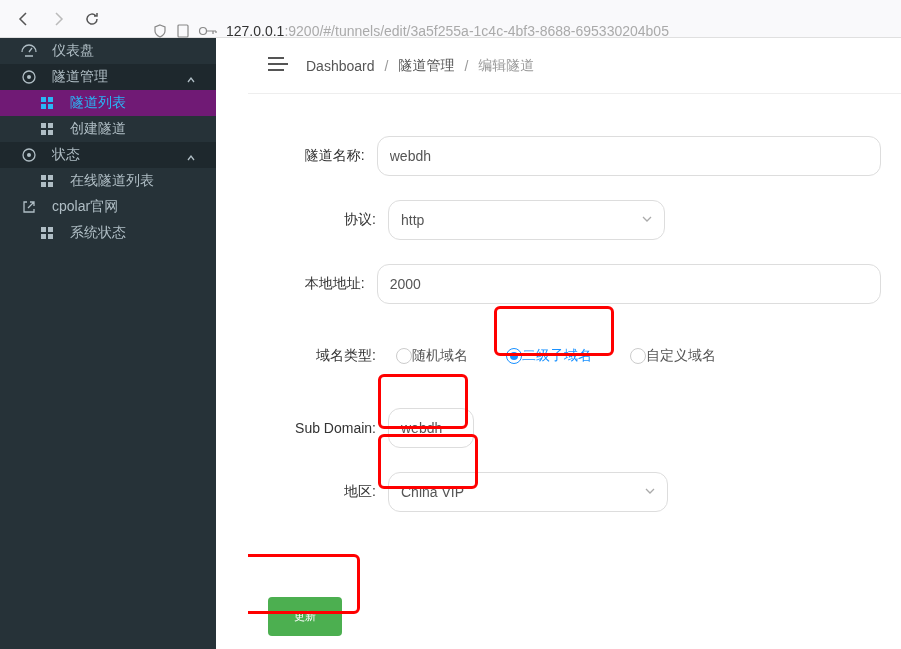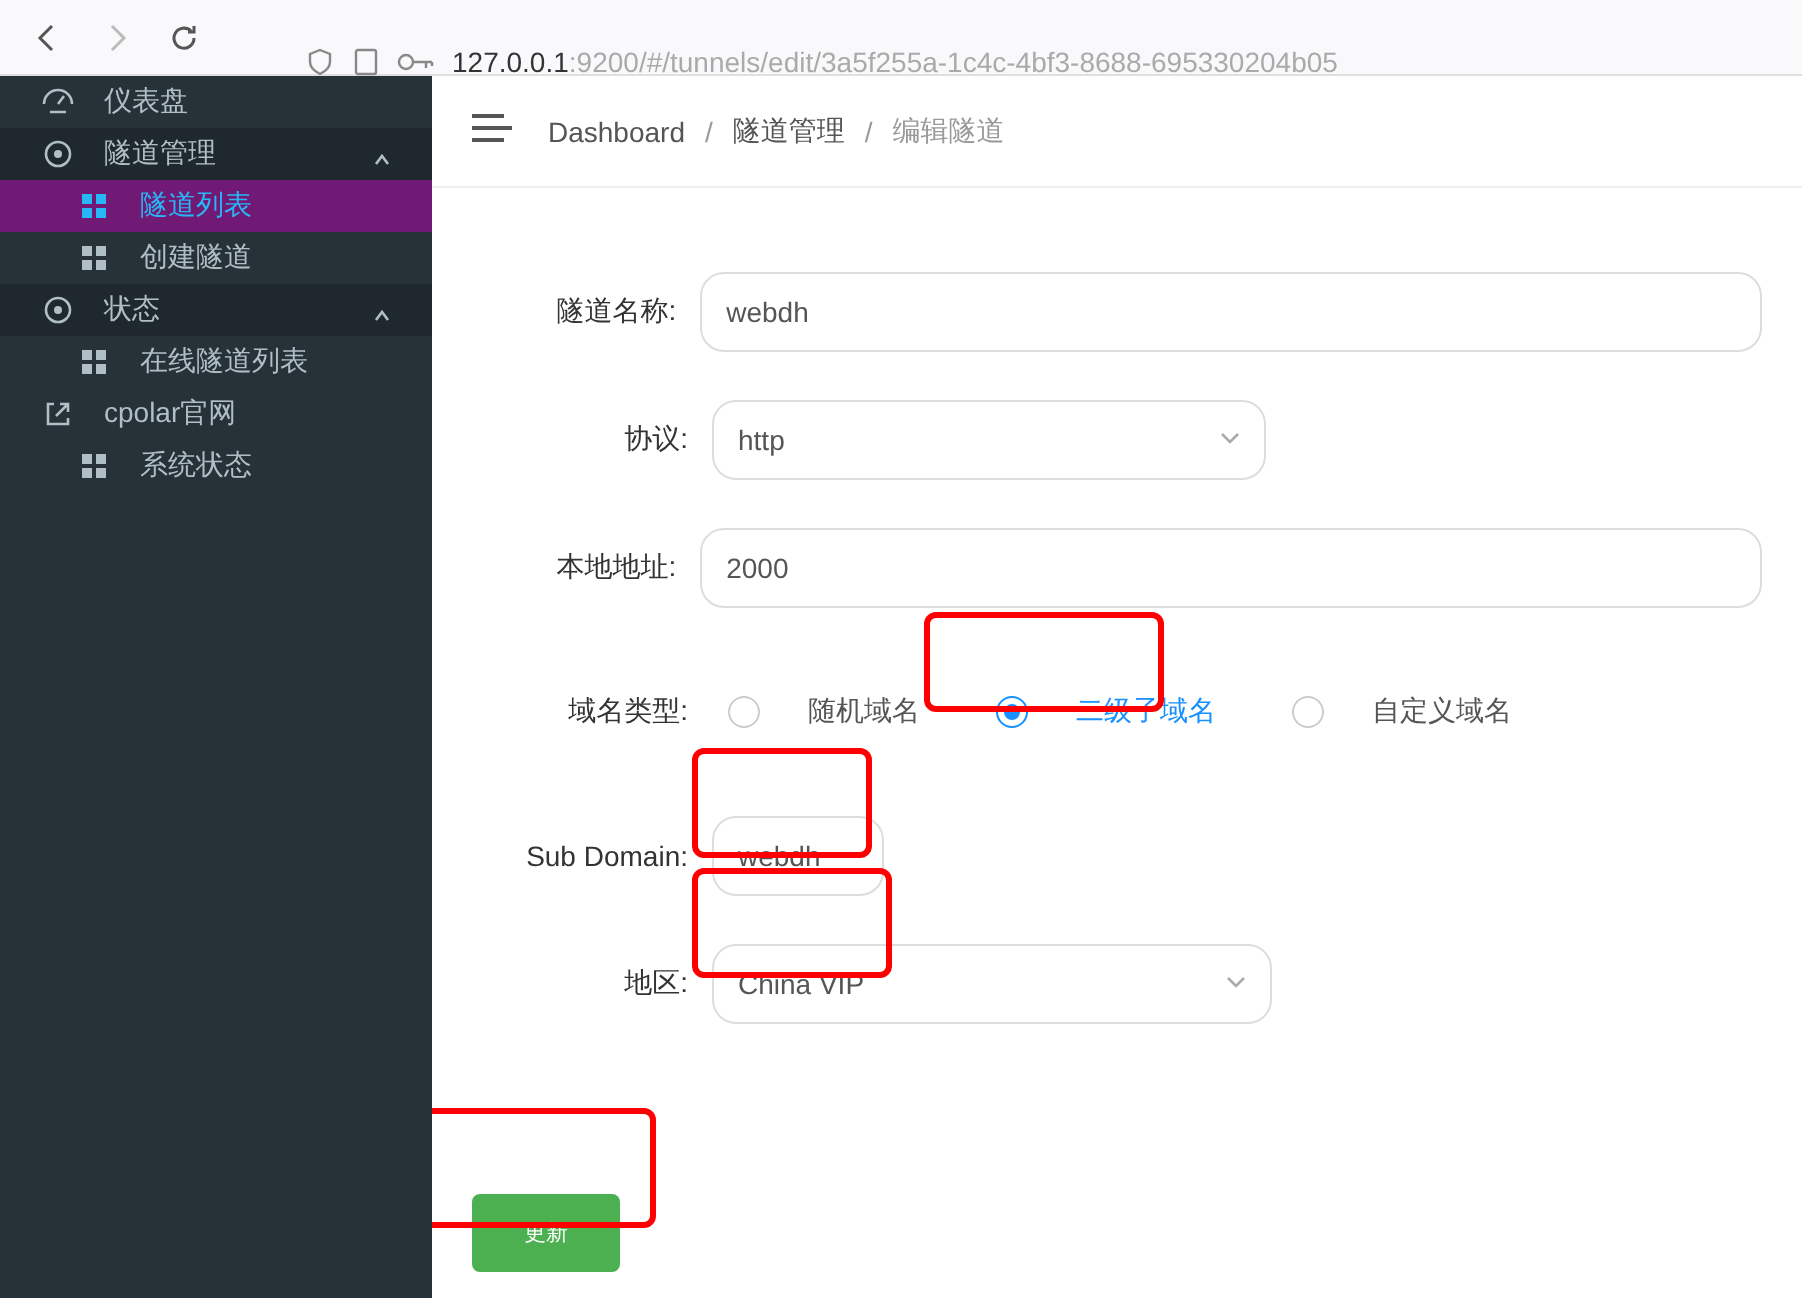--- a/index.html
+++ b/index.html
@@ -17,35 +17,35 @@
     
     .sidebar { width: 216px; background: #263238; color: #b0bec5; flex-shrink: 0; }
     .sidebar-item { display: flex; align-items: center; padding: 4px 20px; cursor: pointer; font-size: 14px; gap: 14px; }
     .sidebar-item.sub { padding-left: 38px; }
     .sidebar-item.active { background: #701a75; color: #29b6f6; }
     .sidebar-item .label { flex: 1; }
     .sidebar-icon { width: 18px; height: 18px; display: flex; align-items: center; justify-content: center; }
     .sidebar-chevron { width: 10px; height: 10px; }
     .sidebar-group-header { background: #1e282d; }
     
-    .main { flex: 1; background: #fff; overflow: auto; }
+    .main { flex: 1; background: #fff; overflow: auto; margin-left: 32px; }
     .topbar { height: 56px; border-bottom: 1px solid #eee; display: flex; align-items: center; padding: 0 20px; gap: 18px; }
     .breadcrumb { display: flex; align-items: center; gap: 10px; font-size: 14px; color: #999; }
     .breadcrumb a { color: #555; text-decoration: none; }
     
     .form-area { padding: 30px 20px; }
     .form-row { display: flex; align-items: center; min-height: 64px; }
     .form-label { width: 120px; text-align: right; padding-right: 12px; font-weight: 400; color: #333; font-size: 14px; }
     .form-control { height: 40px; border: 1px solid #ddd; border-radius: 12px; padding: 0 12px; font-size: 14px; color: #555; outline: none; }
     .select-wrap { position: relative; display: inline-block; }
     .select-wrap .form-control { padding-right: 30px; width: 277px; }
     .select-caret { position: absolute; right: 12px; top: 50%; transform: translateY(-50%); pointer-events: none; color: #aaa; }
     
     .radio-group { display: flex; align-items: center; gap: 38px; padding-left: 8px; }
-    .radio-item { display: flex; align-items: center; gap: 24px; cursor: pointer; font-size: 14px; color: #555; }
+    .radio-item { display: flex; align-items: center; gap: 0; cursor: pointer; font-size: 14px; color: #555; }
     .radio-item.selected { color: #1890ff; }
     .radio-circle { width: 16px; height: 16px; border: 1px solid #ccc; border-radius: 50%; display: flex; align-items: center; justify-content: center; }
     .radio-item.selected .radio-circle { border-color: #1890ff; }
     .radio-dot { width: 8px; height: 8px; background: #1890ff; border-radius: 50%; }
     
     .highlight-box { position: absolute; border: 3px solid #ff0000; border-radius: 6px; pointer-events: none; }
     
     .submit-btn { background: #4caf50; color: #fff; border: none; border-radius: 4px; padding: 12px 26px; font-size: 11px; cursor: pointer; }
     
     .form-container { position: relative; }

